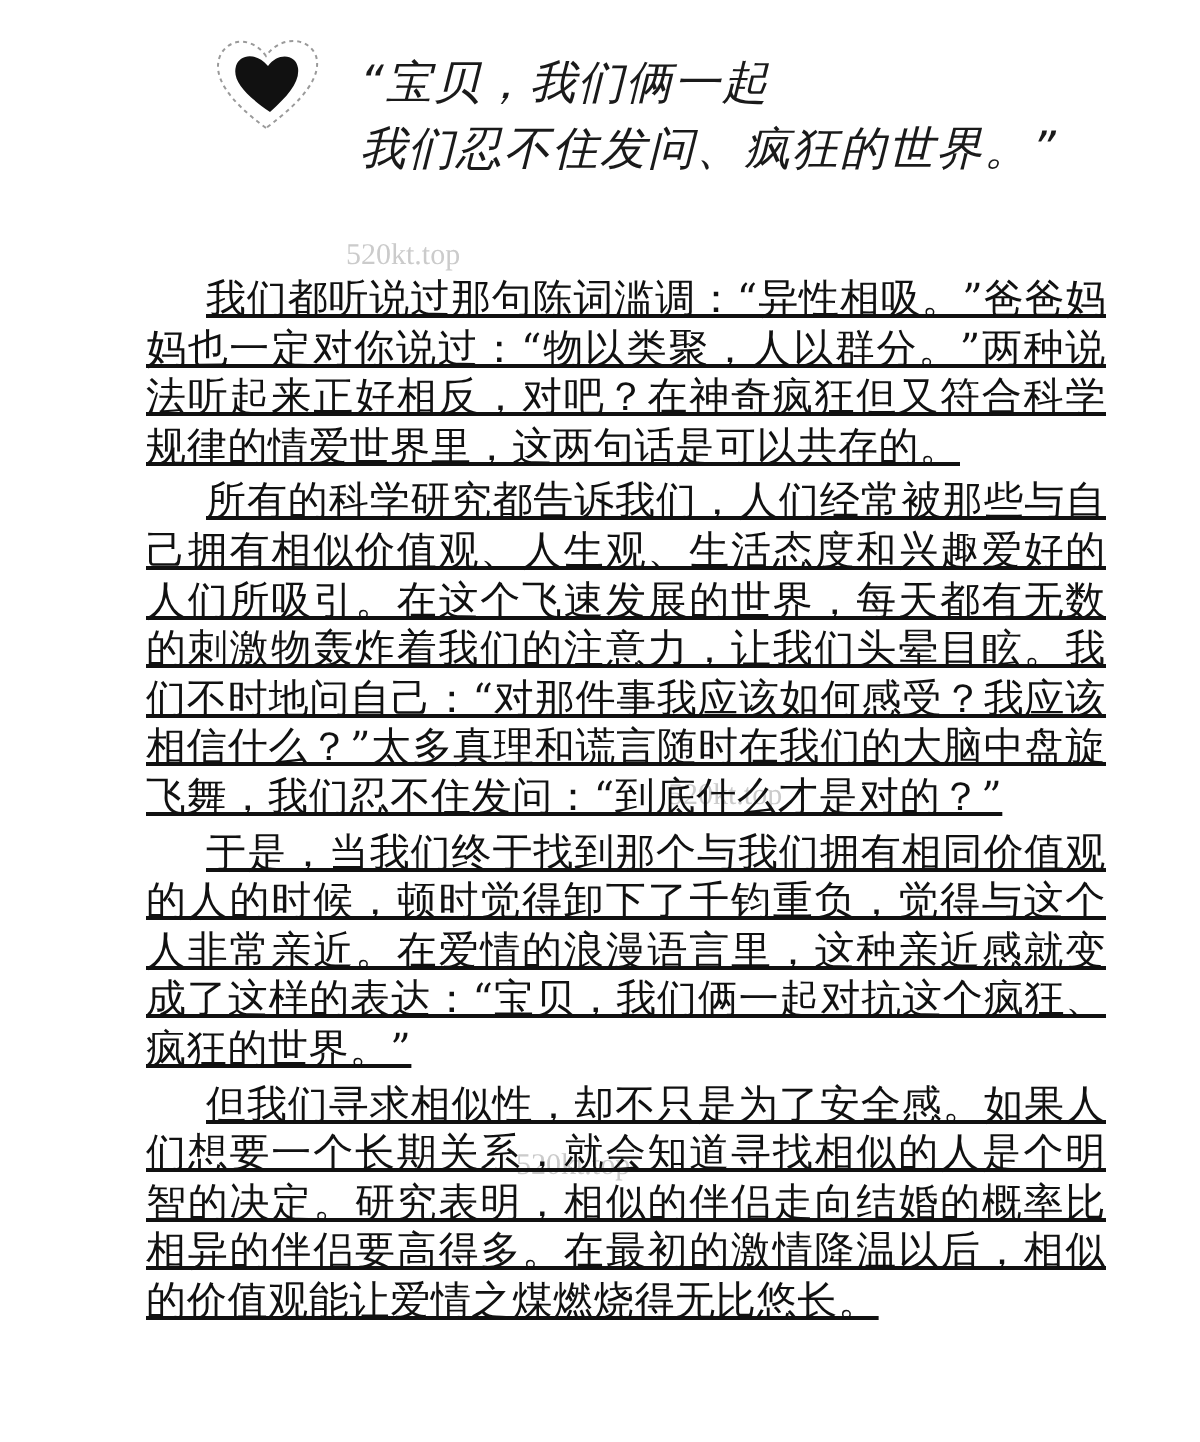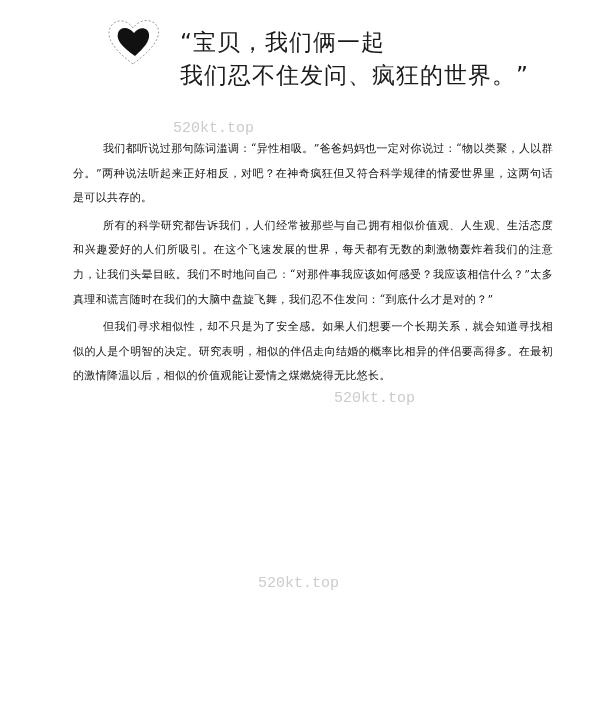--- a/index.html
+++ b/index.html
@@ -9,32 +9,33 @@
     color: #111111;
   }
   .heart {
     position: absolute; left: 104px; top: 16px; width: 58px; height: 52px;
   }
   .title {
     position: absolute; left: 180px; top: 26px;
     font-family: "DejaVu Sans", "Liberation Sans", sans-serif;
     font-size: 23px; line-height: 33px; color: #1a1a1a; letter-spacing: 1px;
   }
-  .title div { white-space: nowrap; }
+  .title div { white-space: nowrap; font-style: italic; }
   .body-text {
     position: absolute; left: 73px; top: 137px; width: 480px;
   }
   .para {
-    font-size: 11px; line-height: 24.6px; margin: 0 0 3px 0;
+    font-size: 20px; line-height: 24.6px; margin: 0 0 3px 0;
     text-indent: 30px; text-align: justify; text-justify: inter-ideograph;
     letter-spacing: 0.35px;
+    text-decoration: underline;
   }
   .para.first { text-indent: 30px; }
   .watermark {
-    position: absolute; font-family: Liberation Mono, monospace;
+    position: absolute; font-family: Liberation Serif, serif;
     color: #c2c2c2; font-size: 15px; pointer-events: none; opacity: 0.85;
   }
   .wm1 { left: 173px; top: 120px; }
   .wm2 { left: 334px; top: 390px; }
   .wm3 { left: 258px; top: 575px; }
 </style>
 </head>
 <body>
 
 <svg class="heart" viewBox="0 0 58 52">
@@ -47,14 +48,15 @@
   <div style="padding-left:0">我们忍不住发问、疯狂的世界。”</div>
 </div>
 
 <div class="watermark wm1">520kt.top</div>
 <div class="watermark wm2">520kt.top</div>
 <div class="watermark wm3">520kt.top</div>
 
 <div class="body-text">
   <p class="para first">我们都听说过那句陈词滥调：“异性相吸。”爸爸妈妈也一定对你说过：“物以类聚，人以群分。”两种说法听起来正好相反，对吧？在神奇疯狂但又符合科学规律的情爱世界里，这两句话是可以共存的。</p>
   <p class="para">所有的科学研究都告诉我们，人们经常被那些与自己拥有相似价值观、人生观、生活态度和兴趣爱好的人们所吸引。在这个飞速发展的世界，每天都有无数的刺激物轰炸着我们的注意力，让我们头晕目眩。我们不时地问自己：“对那件事我应该如何感受？我应该相信什么？”太多真理和谎言随时在我们的大脑中盘旋飞舞，我们忍不住发问：“到底什么才是对的？”</p>
+  <p class="para">于是，当我们终于找到那个与我们拥有相同价值观的人的时候，顿时觉得卸下了千钧重负，觉得与这个人非常亲近。在爱情的浪漫语言里，这种亲近感就变成了这样的表达：“宝贝，我们俩一起对抗这个疯狂、疯狂的世界。”</p>
   <p class="para">但我们寻求相似性，却不只是为了安全感。如果人们想要一个长期关系，就会知道寻找相似的人是个明智的决定。研究表明，相似的伴侣走向结婚的概率比相异的伴侣要高得多。在最初的激情降温以后，相似的价值观能让爱情之煤燃烧得无比悠长。</p>
 </div>
 
 </body></html>

